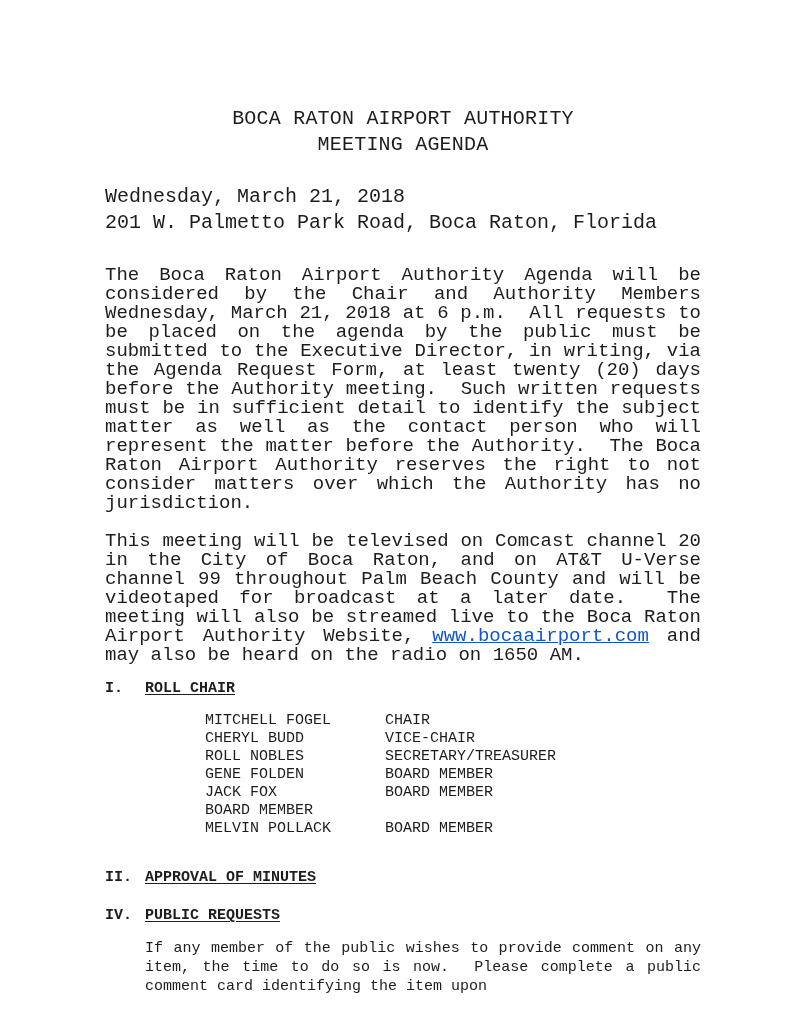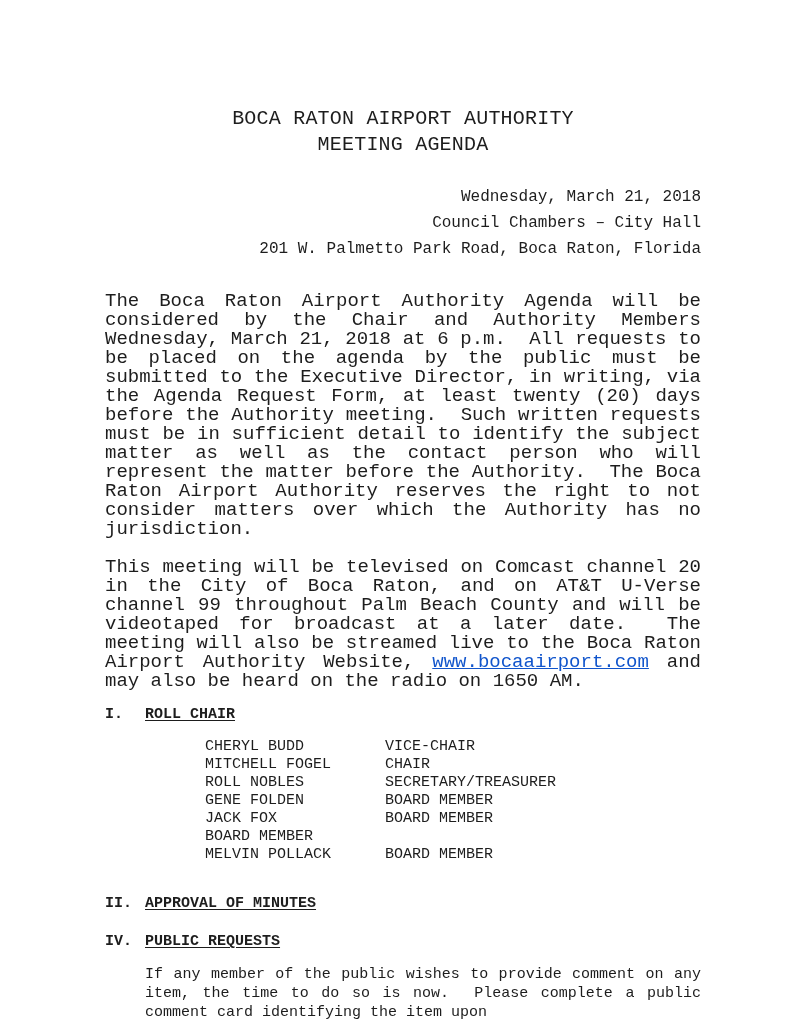--- a/index.html
+++ b/index.html
@@ -21,22 +21,22 @@
     overflow:hidden;
   }
   .doc-title{
     text-align:center;
     font-size:20px;
     line-height:26px;
     letter-spacing:0.2px;
   }
   .venue{
     margin-top:26px;
-    text-align:right;
-    font-size:16px;
+    text-align:left;
+    font-size:20px;
     line-height:26px;
   }
   .body-par{
     margin:0;
     font-size:19px;
     line-height:19px;
     text-align:justify;
   }
   .par-1{margin-top:30px;}
   .par-2{margin-top:19px;}
@@ -84,41 +84,40 @@
 
 <div class="page">
 
   <div class="doc-title">
     <div>BOCA RATON AIRPORT AUTHORITY</div>
     <div>MEETING AGENDA</div>
   </div>
 
   <div class="venue">
     <div>Wednesday, March 21, 2018</div>
-    <div>Council Chambers – City Hall</div>
     <div>201 W. Palmetto Park Road, Boca Raton, Florida</div>
   </div>
 
   <p class="body-par par-1">The Boca Raton Airport Authority Agenda will be considered by the Chair and Authority Members Wednesday, March 21, 2018 at 6 p.m.&nbsp; All requests to be placed on the agenda by the public must be submitted to the Executive Director, in writing, via the Agenda Request Form, at least twenty (20) days before the Authority meeting.&nbsp; Such written requests must be in sufficient detail to identify the subject matter as well as the contact person who will represent the matter before the Authority.&nbsp; The Boca Raton Airport Authority reserves the right to not consider matters over which the Authority has no jurisdiction.</p>
 
   <p class="body-par par-2"><span>This meeting will be televised on Comcast channel 20 in the City of Boca Raton, and on AT&amp;T U-Verse channel 99 throughout Palm Beach County and will be videotaped for broadcast at a later date.&nbsp; The meeting will also be streamed live to the Boca Raton Airport Authority Website, </span><a class="link">www.bocaairport.com</a><span> and may also be heard on the radio on 1650 AM.</span></p>
 
   <div class="section">
     <div class="sec-head">
       <span class="numeral">I.</span>
       <span class="sec-title">ROLL CHAIR</span>
     </div>
     <div class="roll-list">
       <div class="roll-row">
+        <span class="rc-name">MITCHELL FOGEL</span>
+        <span class="rc-title">CHAIR</span>
+      </div>
+      <div class="roll-row">
         <span class="rc-name">CHERYL BUDD</span>
         <span class="rc-title">VICE-CHAIR</span>
-      </div>
-      <div class="roll-row">
-        <span class="rc-name">MITCHELL FOGEL</span>
-        <span class="rc-title">CHAIR</span>
       </div>
       <div class="roll-row">
         <span class="rc-name">ROLL NOBLES</span>
         <span class="rc-title">SECRETARY/TREASURER</span>
       </div>
       <div class="roll-row">
         <span class="rc-name">GENE FOLDEN</span>
         <span class="rc-title">BOARD MEMBER</span>
       </div>
       <div class="roll-row">

